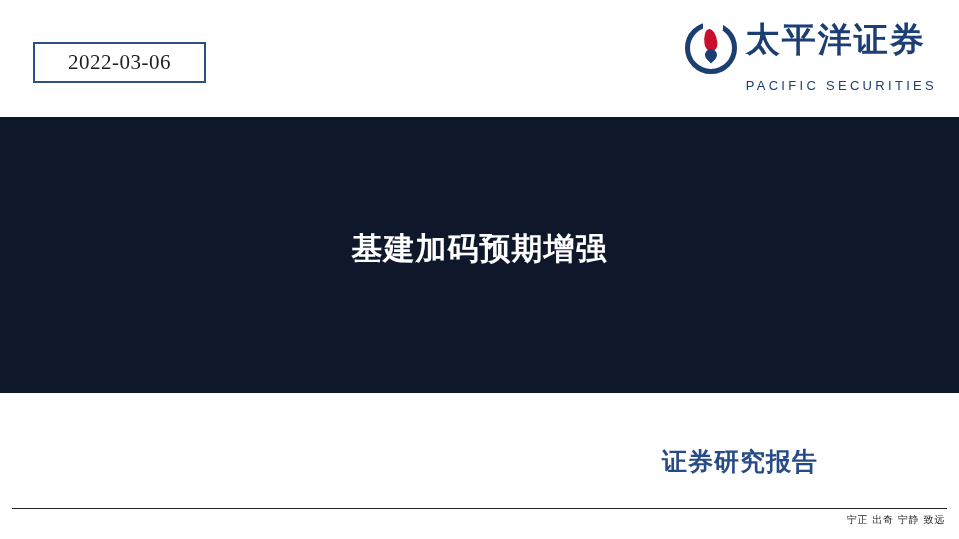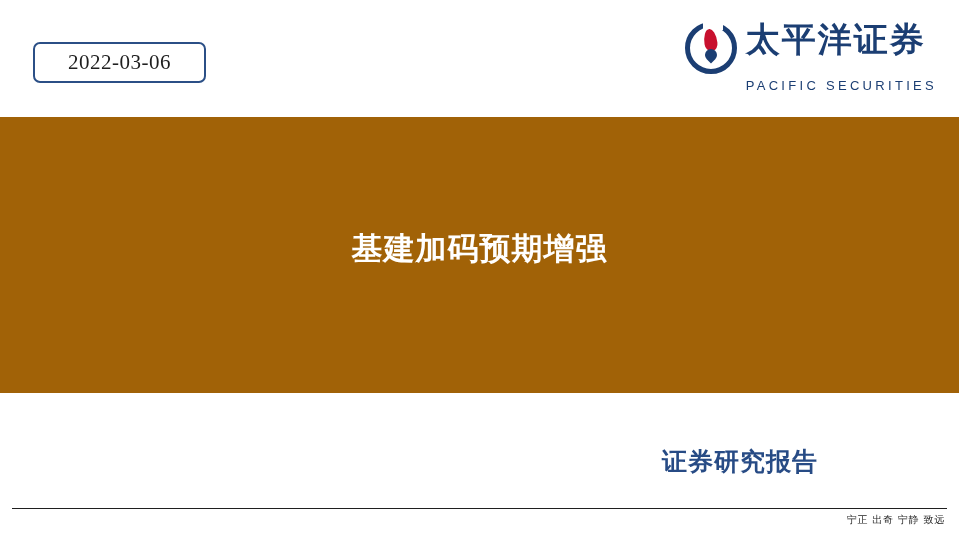--- a/index.html
+++ b/index.html
@@ -29,21 +29,21 @@
     width: 959px;
     height: 117px;
   }
   .date-badge {
     position: absolute;
     left: 33px;
     top: 42px;
     width: 173px;
     height: 41px;
     border: 2px solid #2b4f86;
-    border-radius: 7px;
+    border-radius: 0;
     display: flex;
     align-items: center;
     justify-content: center;
     color: #1f1f1f;
     font-size: 21px;
     letter-spacing: 0.5px;
     font-family: "Liberation Serif", serif;
     font-weight: 400;
     box-sizing: border-box;
   }
@@ -125,21 +125,21 @@
     font-family: "Liberation Sans", sans-serif;
   }
 
   
   .title-band {
     position: absolute;
     left: 0;
     top: 117px;
     width: 959px;
     height: 276px;
-    background: #a16207;
+    background: #0f172a;
     display: flex;
     align-items: center;
     justify-content: center;
   }
   .title-band .main-title {
     color: #ffffff;
     font-size: 31px;
     font-weight: 700;
     letter-spacing: 1px;
     font-family: "DejaVu Sans", sans-serif;

